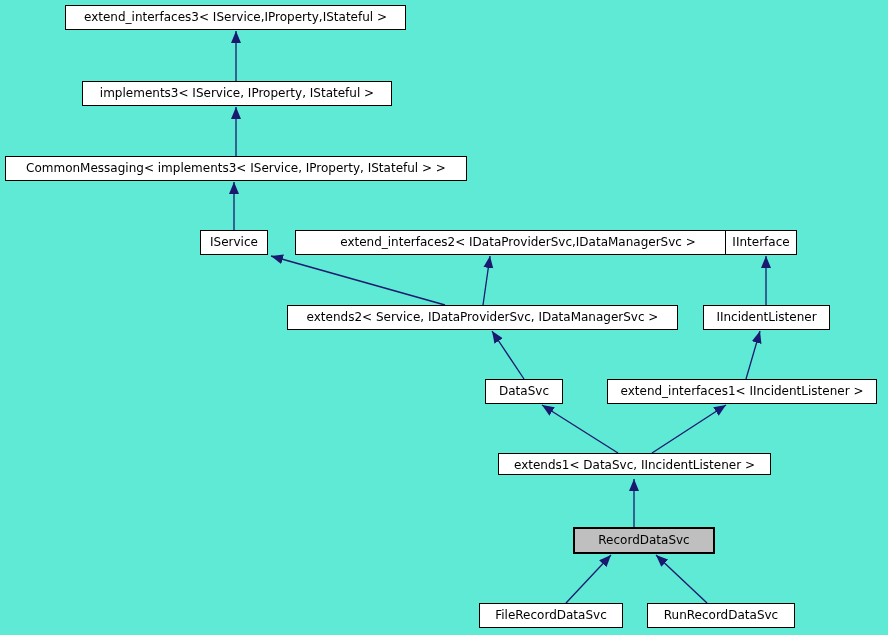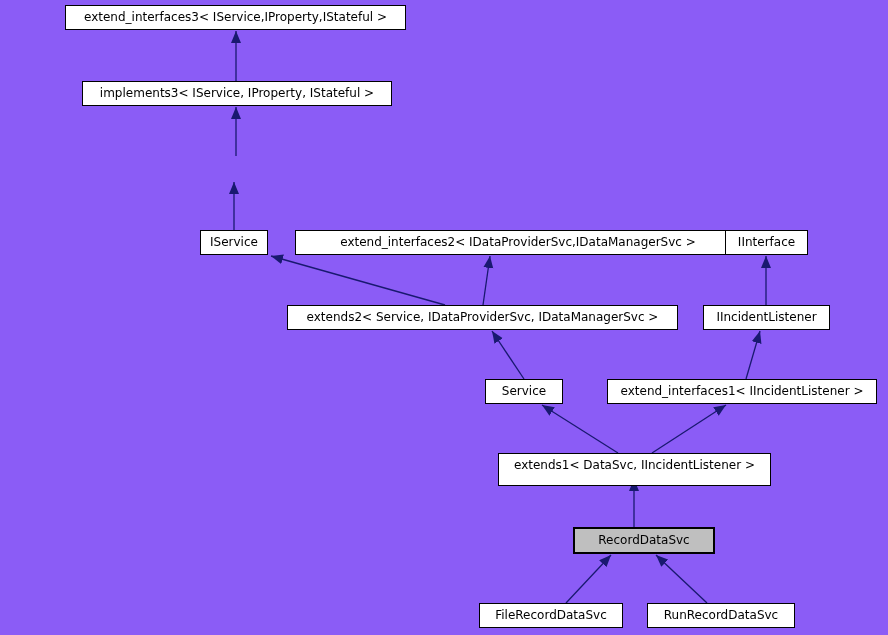--- a/index.html
+++ b/index.html
@@ -4,21 +4,21 @@
 <style>
   html, body {
     margin: 0;
     padding: 0;
     background: #ffffff;
   }
   .stage {
     position: relative;
     width: 888px;
     height: 635px;
-    background: #8b5cf6;
+    background: #5eead4;
     font-family: "DejaVu Sans", "Liberation Sans", sans-serif;
     overflow: hidden;
   }
   .edges-layer {
     position: absolute;
     left: 0;
     top: 0;
     width: 888px;
     height: 635px;
   }
@@ -65,25 +65,26 @@
       <line x1="618" y1="453" x2="542" y2="405" marker-end="url(#arrowhead)"></line>
       <line x1="652" y1="453" x2="726" y2="405" marker-end="url(#arrowhead)"></line>
       <line x1="634" y1="527" x2="634" y2="479" marker-end="url(#arrowhead)"></line>
       <line x1="566" y1="603" x2="611" y2="555" marker-end="url(#arrowhead)"></line>
       <line x1="707" y1="603" x2="656" y2="555" marker-end="url(#arrowhead)"></line>
     </g>
   </svg>
 
   <div class="node" style="left:65px;  top:5px;   width:341px; height:25px">extend_interfaces3&lt; IService,IProperty,IStateful &gt;</div>
   <div class="node" style="left:82px;  top:81px;  width:310px; height:25px">implements3&lt; IService, IProperty, IStateful &gt;</div>
+  <div class="node" style="left:5px;   top:156px; width:462px; height:25px">CommonMessaging&lt; implements3&lt; IService, IProperty, IStateful &gt; &gt;</div>
   <div class="node" style="left:200px; top:230px; width:68px;  height:25px">IService</div>
   <div class="node" style="left:295px; top:230px; width:446px; height:25px">extend_interfaces2&lt; IDataProviderSvc,IDataManagerSvc &gt;</div>
-  <div class="node" style="left:725px; top:230px; width:83px;  height:25px">IInterface</div>
+  <div class="node" style="left:725px; top:230px; width:72px;  height:25px">IInterface</div>
   <div class="node" style="left:287px; top:305px; width:391px; height:25px">extends2&lt; Service, IDataProviderSvc, IDataManagerSvc &gt;</div>
   <div class="node" style="left:703px; top:305px; width:127px; height:25px">IIncidentListener</div>
-  <div class="node" style="left:485px; top:379px; width:78px;  height:25px">Service</div>
+  <div class="node" style="left:485px; top:379px; width:78px;  height:25px">DataSvc</div>
   <div class="node" style="left:607px; top:379px; width:270px; height:25px">extend_interfaces1&lt; IIncidentListener &gt;</div>
-  <div class="node" style="left:498px; top:453px; width:273px; height:33px">extends1&lt; DataSvc, IIncidentListener &gt;</div>
+  <div class="node" style="left:498px; top:453px; width:273px; height:22px">extends1&lt; DataSvc, IIncidentListener &gt;</div>
   <div class="node highlight" style="left:573px; top:527px; width:142px; height:27px">RecordDataSvc</div>
   <div class="node" style="left:647px; top:603px; width:148px; height:25px">RunRecordDataSvc</div>
   <div class="node" style="left:479px; top:603px; width:144px; height:25px">FileRecordDataSvc</div>
 
 </div>
 
 </body></html>

